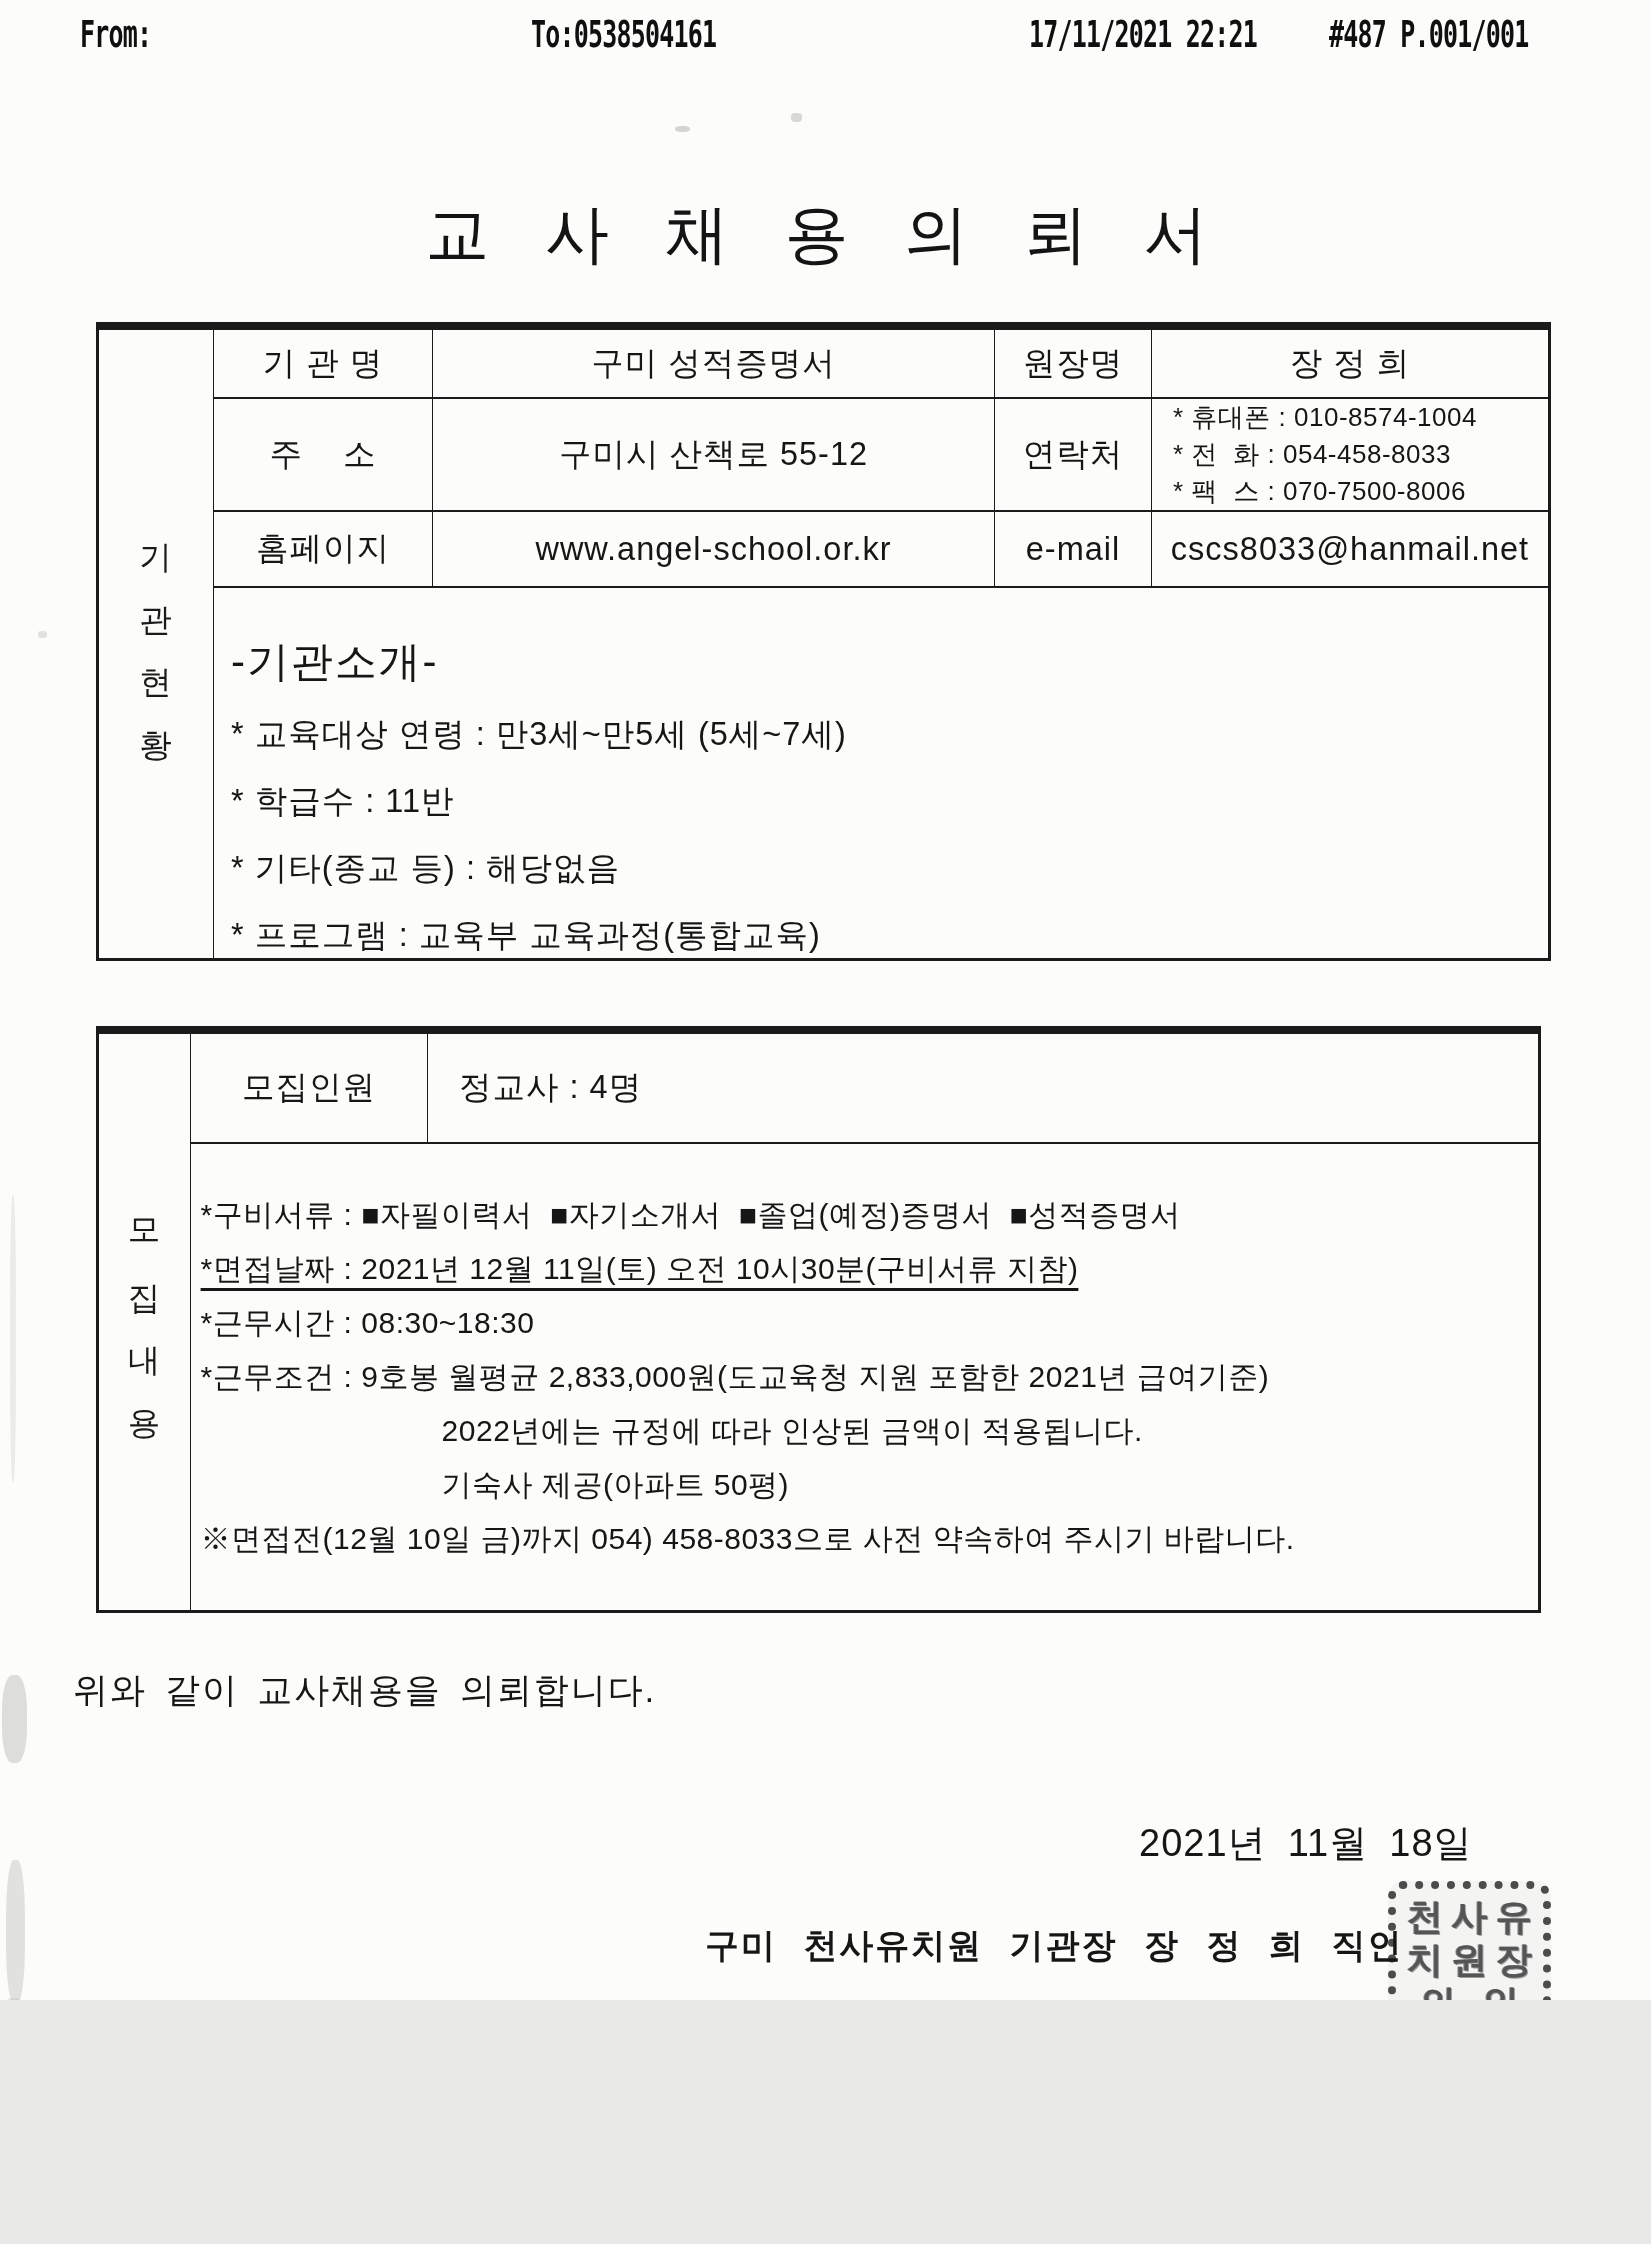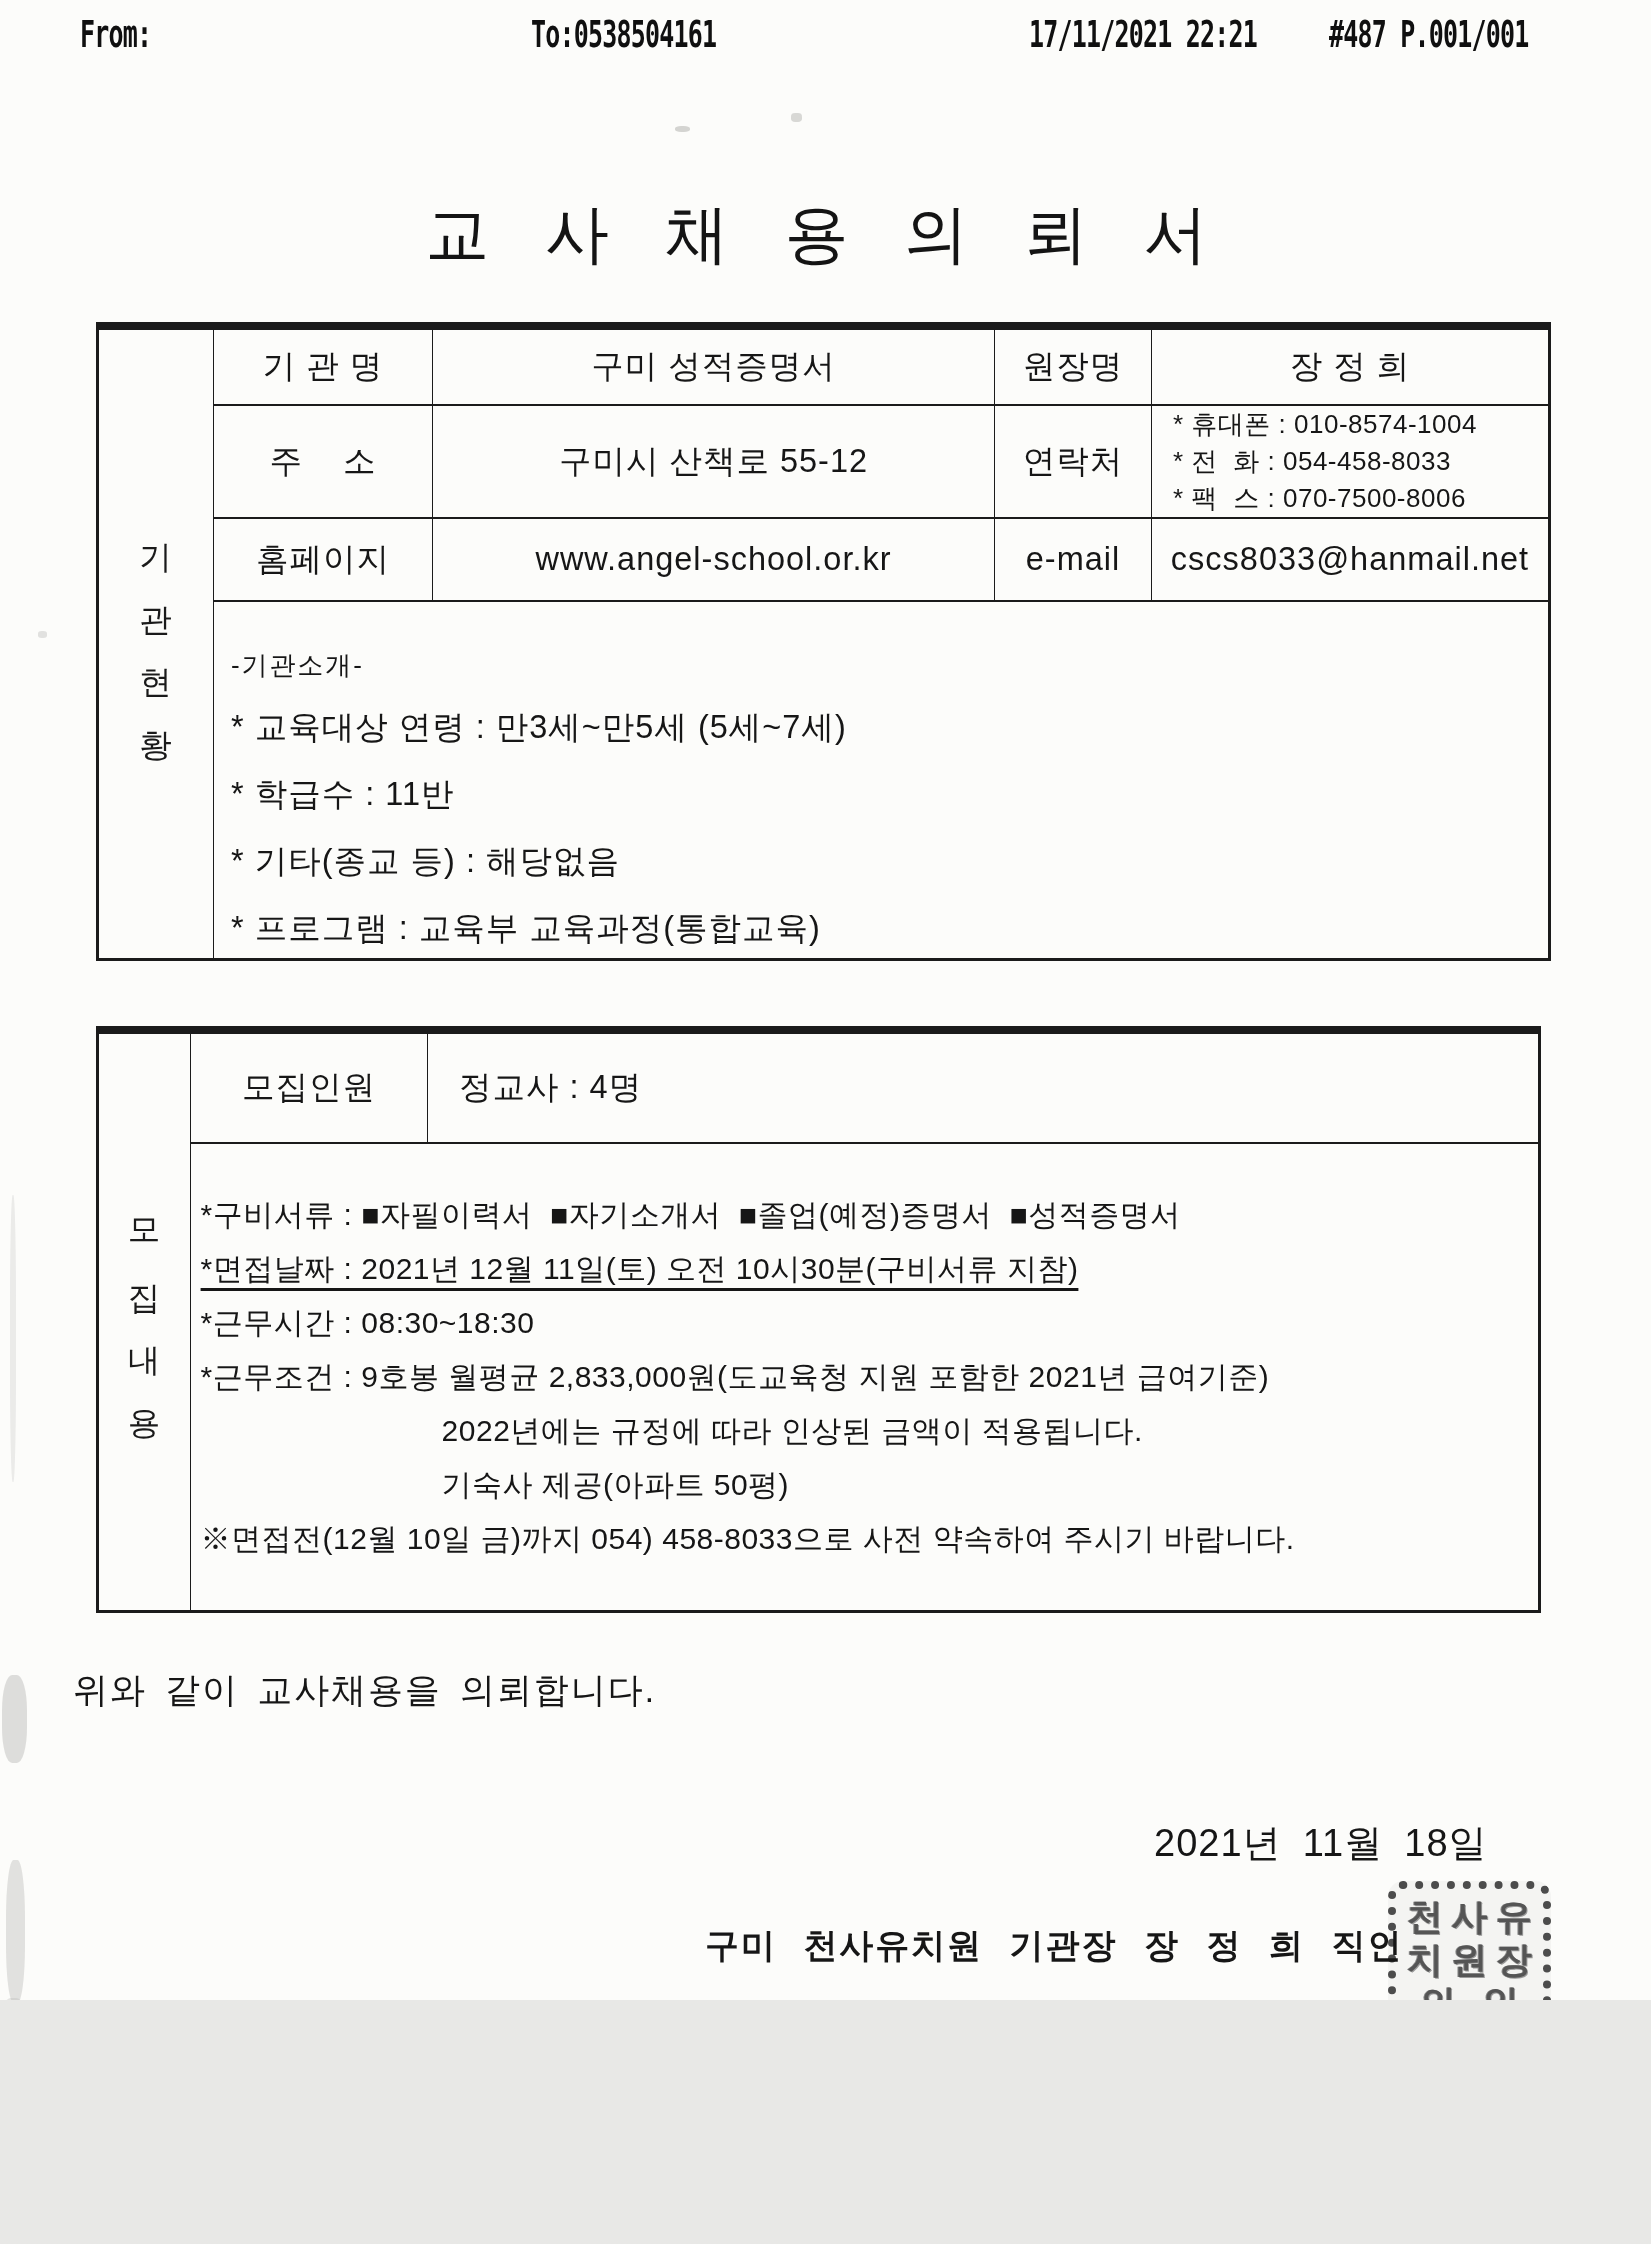--- a/index.html
+++ b/index.html
@@ -47,35 +47,35 @@
   .center { justify-content:center; }
   .w1 { width:219px; }
   .w2 { width:562px; }
   .w3 { width:157px; }
   .w4 { flex:1; }
   .cellt { font-size:32.5px; letter-spacing:1px; }
   .contacts { flex-direction:column; align-items:flex-start; justify-content:center; padding-left:21px; }
   .contact { font-size:26px; line-height:37px; white-space:pre; letter-spacing:0.5px; }
 
   .intro { flex:1; padding:46px 0 0 17px; }
-  .intro-h { font-size:26px; letter-spacing:1.9px; }
+  .intro-h { font-size:42px; letter-spacing:1.9px; }
   .intro-line { font-size:32.5px; letter-spacing:1px; margin-top:23px; white-space:pre; }
 
   .r1 { height:76px; }
   .r2 { height:113px; }
   .r3 { height:83px; }
   .rh { height:110px; }
   .details { flex:1; padding:44px 0 0 9.6px; }
   .dline { font-size:30px; letter-spacing:0.5px; line-height:54px; white-space:pre; }
   .dline.indent { padding-left:241px; }
   .dline.uline { text-decoration:underline; text-decoration-thickness:2.9px; text-underline-offset:8.6px; }
 
   
   .request { left:73px; top:1667px; font-size:35px; letter-spacing:1.9px; word-spacing:6.7px; }
-  .dateline { left:1139px; top:1818px; font-size:38px; letter-spacing:1px; word-spacing:9.6px;margin-left:15px; }
+  .dateline { left:1139px; top:1818px; font-size:38px; letter-spacing:1px; word-spacing:9.6px; }
   .signature { left:705px; top:1923px; font-size:34px; font-weight:600; letter-spacing:1.9px; word-spacing:15.3px; z-index:3; }
   .recipient { left:457px; top:2063px; font-size:37px; font-weight:600; letter-spacing:1px; word-spacing:12.4px; }
 
   
   .stamp {
     left:1388px; top:1881px; width:163px; height:157px;
     border:8.6px dotted #4c4c4c; border-radius:15.3px;
     background:rgba(120,120,120,0.06);
     display:flex; flex-direction:column; justify-content:center;
     z-index:2;

